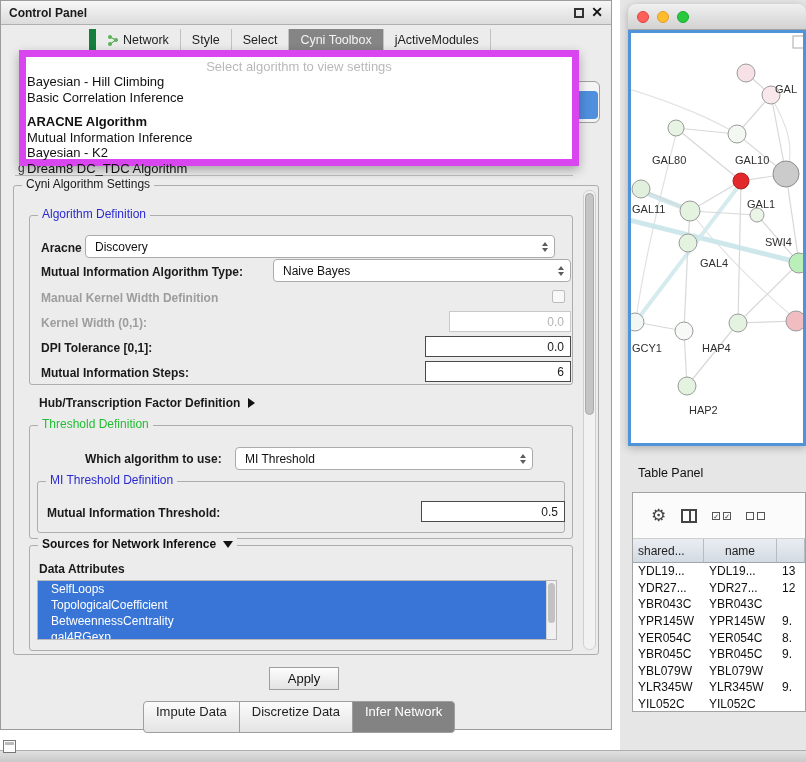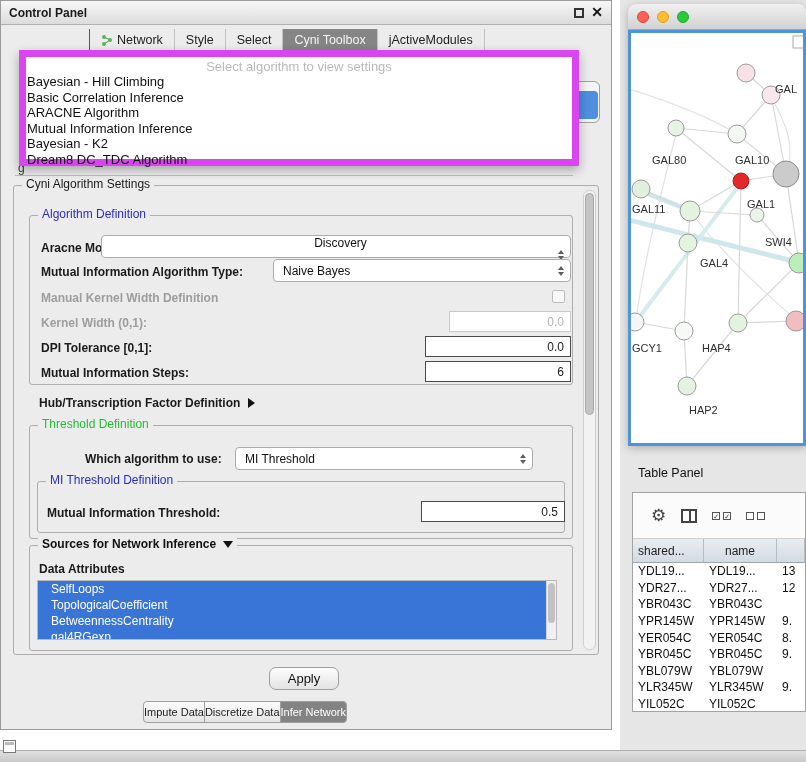--- a/index.html
+++ b/index.html
@@ -26,32 +26,32 @@
   .win-close {
     position:absolute; right:8px; top:3px; font-size:14px; font-weight:bold; color:#111;
   }
   
   .tabbar { position:absolute; left:88px; top:28px; height:22px; display:flex; }
   .tab {
     height:22px; line-height:22px; padding:0 11px; color:#222;
     border-right:1px solid #c2c2c2; display:flex; align-items:center; gap:4px;
     font-size:12.5px; background:transparent;
   }
-  .tab:first-child { border-left:1px solid #15803d; }
+  .tab:first-child { border-left:7px solid #15803d; }
   .tab.selected { background:#858585; color:#f4f4f4; }
   .net-tab-icon { width:12px; height:12px; display:inline-block; }
   
   .algo-popup {
     position:absolute; left:18px; top:49px; width:560px; height:116px;
     background:#ffffff; border:7px solid #d946ef;
     box-shadow:0 4px 10px rgba(0,0,0,.30); z-index:50; padding-top:2px;
   }
   .algo-placeholder { text-align:center; color:#b9b9b9; font-size:13px; height:15px; }
   .algo-item { height:15.5px; line-height:15.5px; padding-left:1px; font-size:13px; color:#111; }
-  .algo-item.bold { font-weight:normal; }
+  .algo-item.bold { font-weight:bold;margin-top:9px; }
   
   .remnant-combo {
     position:absolute; left:565px; top:80px; width:34px; height:42px;
     border:1px solid #a0a0a0; border-radius:6px; background:#f4f4f4; z-index:5;
   }
   .remnant-blue {
     position:absolute; left:5px; top:9px; width:26px; height:28px;
     background:#4f8fde; border-radius:4px;
   }
   .remnant-line { position:absolute; left:14px; top:174px; width:558px; height:1px; background:#bcbcbc; z-index:1;}
@@ -95,26 +95,26 @@
   .attr-list {
     position:absolute; left:36px; top:579px; width:520px; height:60px;
     background:#fff; border:1px solid #b9b9b9; overflow:hidden;
   }
   .attr-item { height:16px; line-height:16px; padding-left:13px; background:#3875d7; color:#fff; font-size:12px; width:calc(100% - 10px); }
   .attr-scroll { position:absolute; right:0; top:0; bottom:0; width:10px; background:#f0f0f0; border-left:1px solid #d5d5d5; }
   .attr-thumb { position:absolute; left:1px; top:2px; width:7px; height:40px; background:#c2c2c2; border-radius:4px; }
   
   .apply-btn {
     position:absolute; left:268px; top:666px; width:70px; height:23px;
-    background:linear-gradient(#fdfdfd,#e3e3e3); border:1px solid #9e9e9e; border-radius:7px;
+    background:linear-gradient(#fdfdfd,#e3e3e3); border:1px solid #9e9e9e; border-radius:0;
     font-size:13px; color:#111; display:flex; align-items:center; justify-content:center;
   }
   .bottom-tabs { position:absolute; left:142px; top:700px; height:22px; display:flex; }
   .btab {
-    height:22px; line-height:20px; padding:0 0; font-size:11px; color:#222;
+    height:32px; line-height:20px; padding:0 12px; font-size:13px; color:#222;
     background:linear-gradient(#fbfbfb,#e4e4e4); border:1px solid #9f9f9f; margin-left:-1px;
   }
   .btab:first-child { border-radius:4px 0 0 4px; margin-left:0; }
   .btab:last-child { border-radius:0 4px 4px 0; }
   .btab.selected { background:#838383; color:#ffffff; }
   
   .right-bg { position:absolute; left:620px; top:0; width:186px; height:762px; background:#e6e6e6; }
   .net-window {
     position:absolute; left:628px; top:4px; width:178px; height:442px;
     border-radius:8px 8px 0 0; background:#d8d8d8; box-shadow:0 2px 8px rgba(0,0,0,.25);
@@ -219,21 +219,21 @@
     <div class="v-scroll" style="right:2px; top:4px; bottom:4px;">
       <div class="v-thumb" style="top:2px; height:222px;"></div>
     </div>
   </div>
 
   <div class="groupbox" style="left:28px; top:214px; width:544px; height:170px;text-align:right;">
     <span class="gb-title blue">Algorithm Definition</span>
   </div>
 
   <span class="lbl" style="left:40px; top:240px;">Aracne Mode:</span>
-  <div class="combo" style="left:100px; top:234px; width:470px; height:23px;flex-direction:column;">
+  <div class="combo" style="left:84px; top:234px; width:470px; height:23px;">
     <span>Discovery</span>
     <span class="stepper">
         <span class="tri-up"></span>
         <span class="tri-down"></span>
       </span>
   </div>
 
   <span class="lbl" style="left:40px; top:264px;">Mutual Information Algorithm Type:</span>
   <div class="combo" style="left:272px; top:258px; width:298px; height:23px;">
     <span>Naive Bayes</span>

